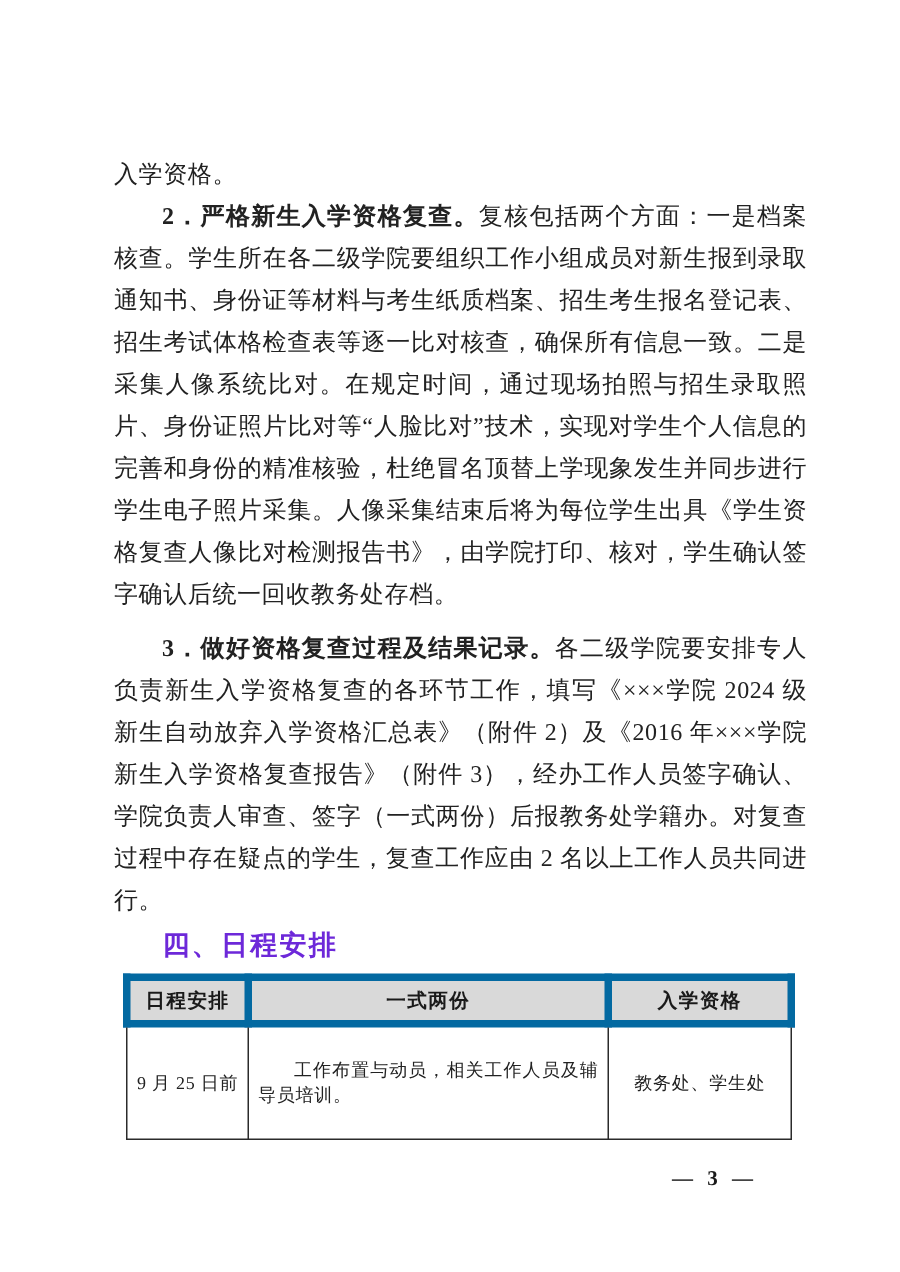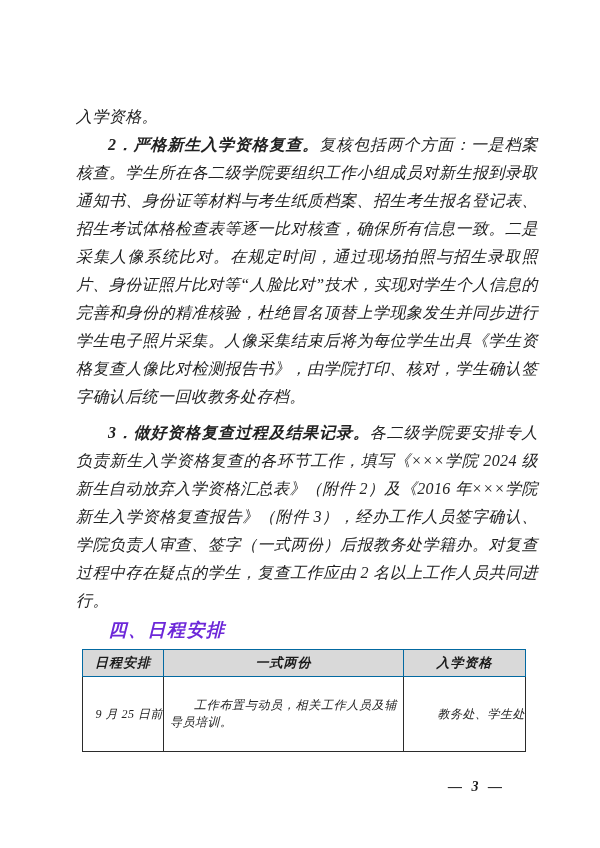--- a/index.html
+++ b/index.html
@@ -8,21 +8,20 @@
     background: #ffffff;
   }
   .doc {
     position: relative;
     width: 600px;
     height: 848px;
     background: #ffffff;
     font-family: "Liberation Serif", "DejaVu Serif", serif;
     color: #222222;
     overflow: hidden;
-    font-style: italic;
   }
   .text-flow {
     position: absolute;
     left: 76px;
     top: 103px;
     width: 462px;
   }
   .para {
     margin: 0;
     font-size: 16px;
@@ -54,39 +53,39 @@
     border-collapse: collapse;
     table-layout: fixed;
     width: 443px;
     margin: 6px 0 0 6px;
   }
   table.schedule col.c1 { width: 81px; }
   table.schedule col.c2 { width: 240px; }
   table.schedule col.c3 { width: 122px; }
   table.schedule th {
     background: #d9d9d9;
-    border: 1px solid #0369a1;
+    border: 5px solid #0369a1;
     font-family: "Liberation Sans", "DejaVu Sans", sans-serif;
     font-weight: 700;
     font-size: 13px;
     height: 26px;
     text-align: center;
     letter-spacing: 1px;
     color: #1a1a1a;
     padding: 0;
   }
   table.schedule td {
     border: 1px solid #2b2b2b;
     font-size: 12px;
     height: 40px;
     padding: 0;
     vertical-align: middle;
   }
   td.c-date, td.c-dept {
-    text-align: right;
+    text-align: center;
     letter-spacing: 0.5px;
   }
   td.c-content .cell-text {
     text-indent: 2em;
     text-align: justify;
     line-height: 17px;
     padding: 20px 6px;
     letter-spacing: 0.5px;
   }
   .page-number {

